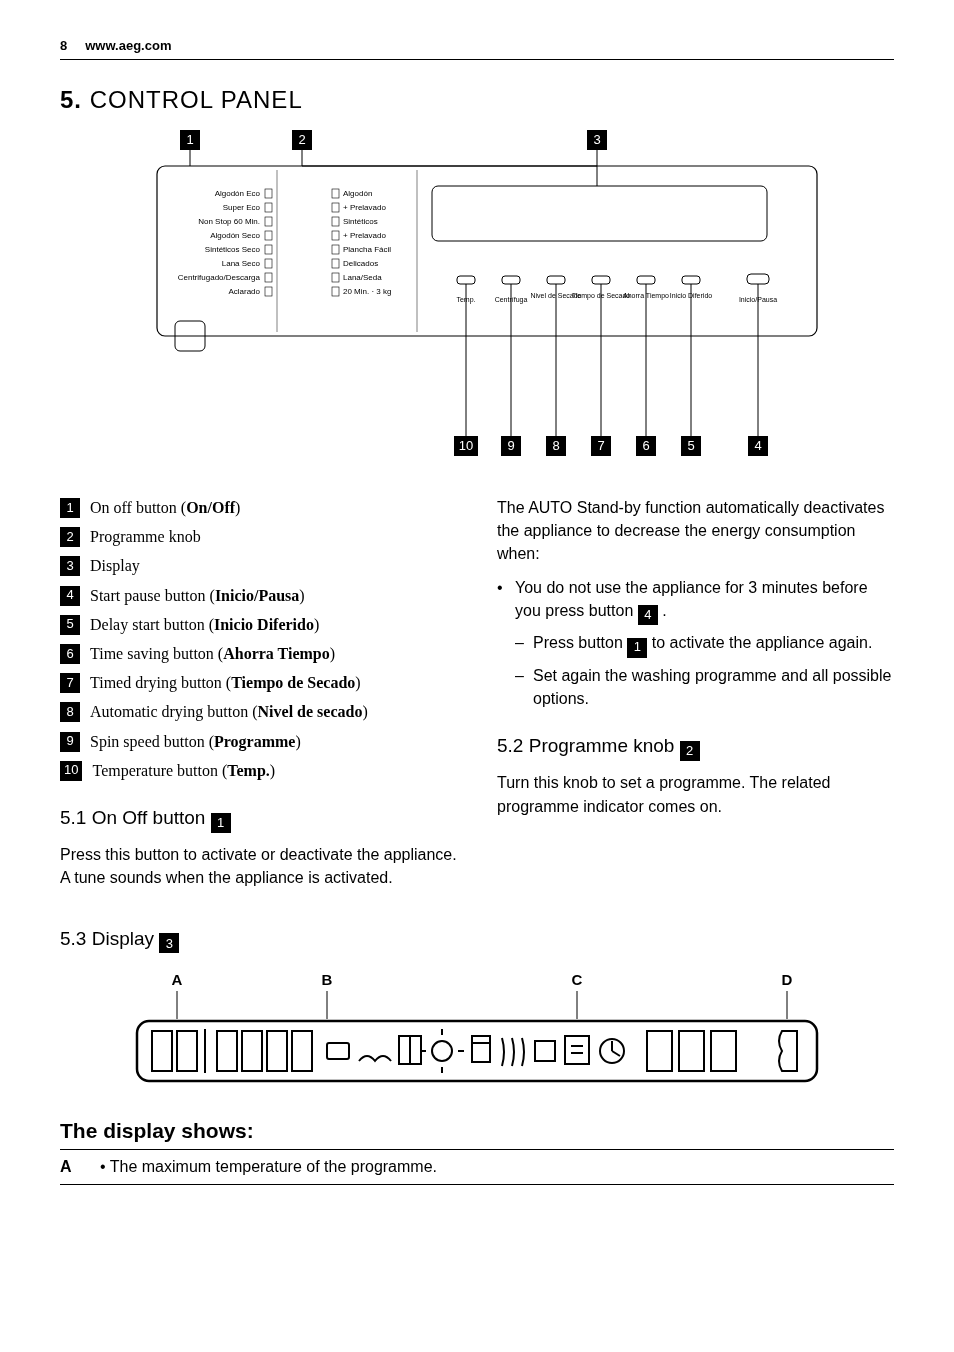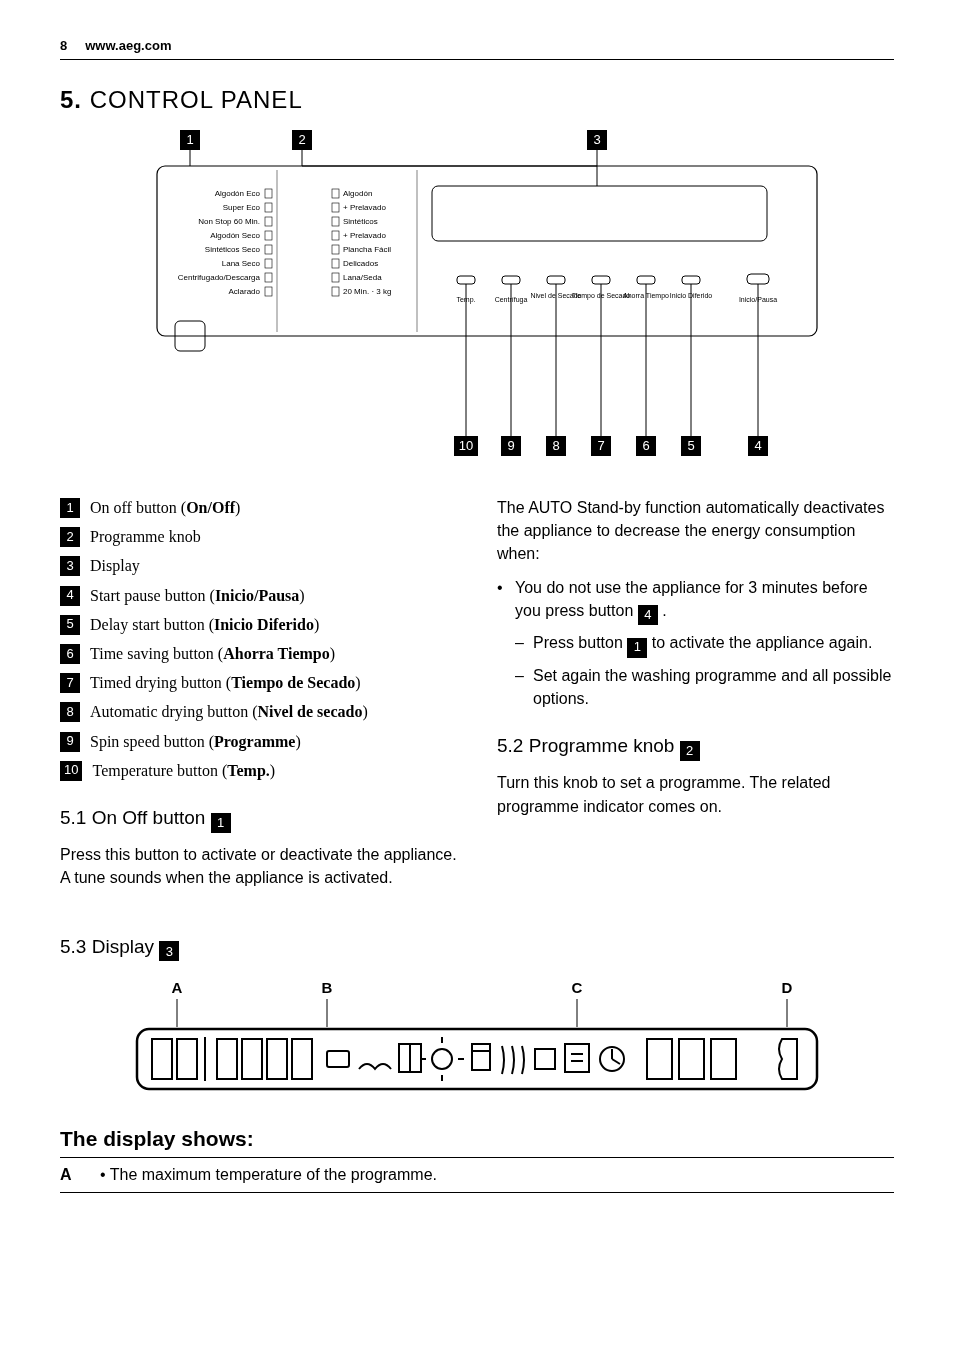--- a/index.html
+++ b/index.html
@@ -66,21 +66,21 @@
   .dashes > li { position: relative; padding-left: 18px; margin-bottom: 6px; }
   .dashes > li::before { content: "–"; position: absolute; left: 0; }
   .inline-badge {
     display: inline-flex;
     align-items: center;
     justify-content: center;
     background: #000; color: #fff;
     min-width: 20px; height: 20px; font-size: 13px;
     padding: 0 4px; vertical-align: -3px;
   }
-  .display-section { margin-top: 36px; }
+  .display-section { margin-top: 28px; }
   .display-svg { display:block; margin: 18px auto 18px auto; }
   .display-table-title { font-weight: bold; margin-bottom: 6px; font-size:21px; }
   .display-row {
     display: flex;
     border-top: 1px solid #000;
     border-bottom: 1px solid #000;
     padding: 8px 0;
     font-size: 16px;
   }
   .display-row .lab { font-weight: bold; width: 40px; }

